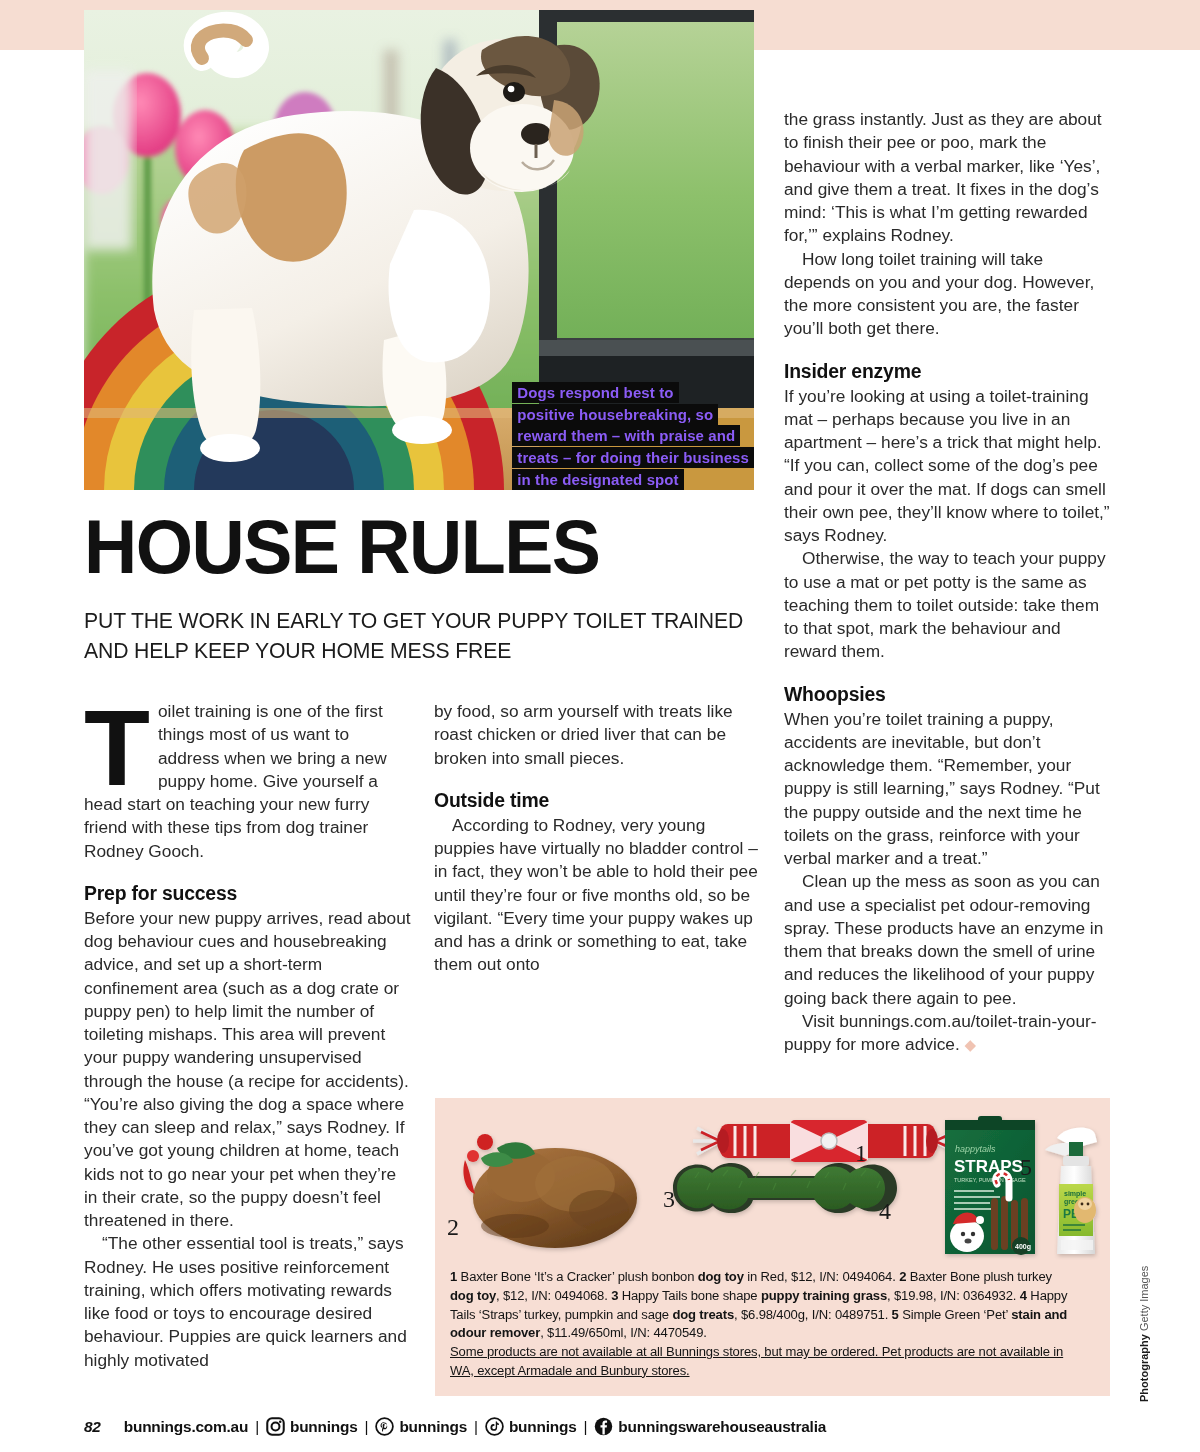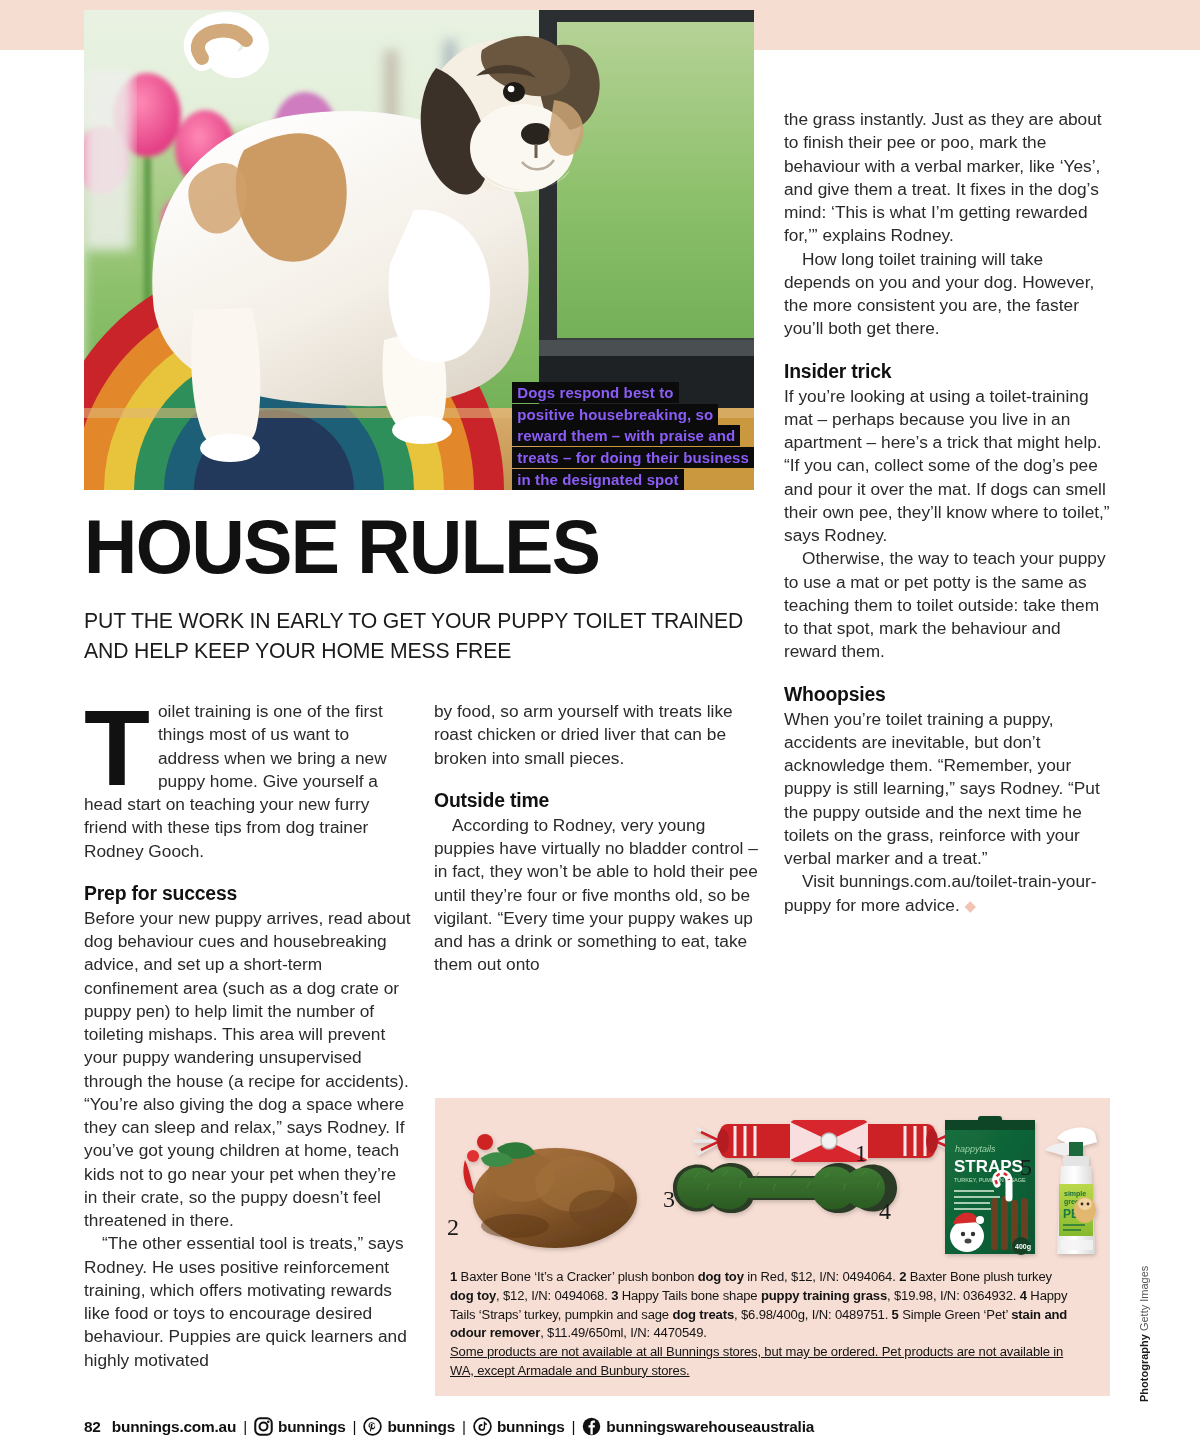--- a/index.html
+++ b/index.html
@@ -105,21 +105,21 @@
     transform:rotate(-90deg) translate(-140px,0);
   }
   .photo-credit b { color:#1b1b1b; font-weight:700; }
 
   
   .footer {
     position:absolute; left:84px; top:1417px;
     display:flex; align-items:center; gap:0px;
     font-size:15.4px; font-weight:700; color:#111; letter-spacing:-0.2px;
   }
-  .footer .pageno { font-size:15.4px; font-weight:700; margin-right:11px; }
+  .footer .pageno { font-size:15.4px; font-weight:700; margin-right:23px;font-style:italic; }
   .footer .sep { margin:0 7px; font-weight:400; }
   .footer .ico { display:inline-block; width:19px; height:19px; vertical-align:-4px; margin-right:5px; }
   .footer .ico svg { display:block; width:19px; height:19px; }
 </style>
 </head>
 <body>
 
 <div class="page">
 
   <div class="top-band"></div>
@@ -278,26 +278,27 @@
     <p>by food, so arm yourself with treats like roast chicken or dried liver that can be broken into small pieces.</p>
     <div class="gap"></div>
     <h3>Outside time</h3>
     <p class="indent">According to Rodney, very young puppies have virtually no bladder control – in fact, they won’t be able to hold their pee until they’re four or five months old, so be vigilant. “Every time your puppy wakes up and has a drink or something to eat, take them out onto</p>
   </div>
 
   <div class="col" id="col3">
     <p>the grass instantly. Just as they are about to finish their pee or poo, mark the behaviour with a verbal marker, like ‘Yes’, and give them a treat. It fixes in the dog’s mind: ‘This is what I’m getting rewarded for,’” explains Rodney.</p>
     <p class="indent">How long toilet training will take depends on you and your dog. However, the more consistent you are, the faster you’ll both get there.</p>
     <div class="gap"></div>
-    <h3>Insider trick</h3>
+    <h3>Insider enzyme</h3>
     <p>If you’re looking at using a toilet-training mat – perhaps because you live in an apartment – here’s a trick that might help. “If you can, collect some of the dog’s pee and pour it over the mat. If dogs can smell their own pee, they’ll know where to toilet,” says Rodney.</p>
     <p class="indent">Otherwise, the way to teach your puppy to use a mat or pet potty is the same as teaching them to toilet outside: take them to that spot, mark the behaviour and reward them.</p>
     <div class="gap"></div>
     <h3>Whoopsies</h3>
     <p>When you’re toilet training a puppy, accidents are inevitable, but don’t acknowledge them. “Remember, your puppy is still learning,” says Rodney. “Put the puppy outside and the next time he toilets on the grass, reinforce with your verbal marker and a treat.”</p>
+    <p class="indent">Clean up the mess as soon as you can and use a specialist pet odour-removing spray. These products have an enzyme in them that breaks down the smell of urine and reduces the likelihood of your puppy going back there again to pee.</p>
     <p class="indent"><span>Visit bunnings.com.au/toilet-train-your-puppy for more advice.</span> <span class="endmark">◆</span></p>
   </div>
 
   <div class="product-panel">
     <div class="product-stage">
       <svg viewBox="0 0 675 162" preserveAspectRatio="none">
         <defs>
           <linearGradient id="gTurkey" x1="0.2" y1="0" x2="0.8" y2="1">
             <stop offset="0" stop-color="#a9743f"></stop>
             <stop offset="0.5" stop-color="#8a5a2c"></stop>

